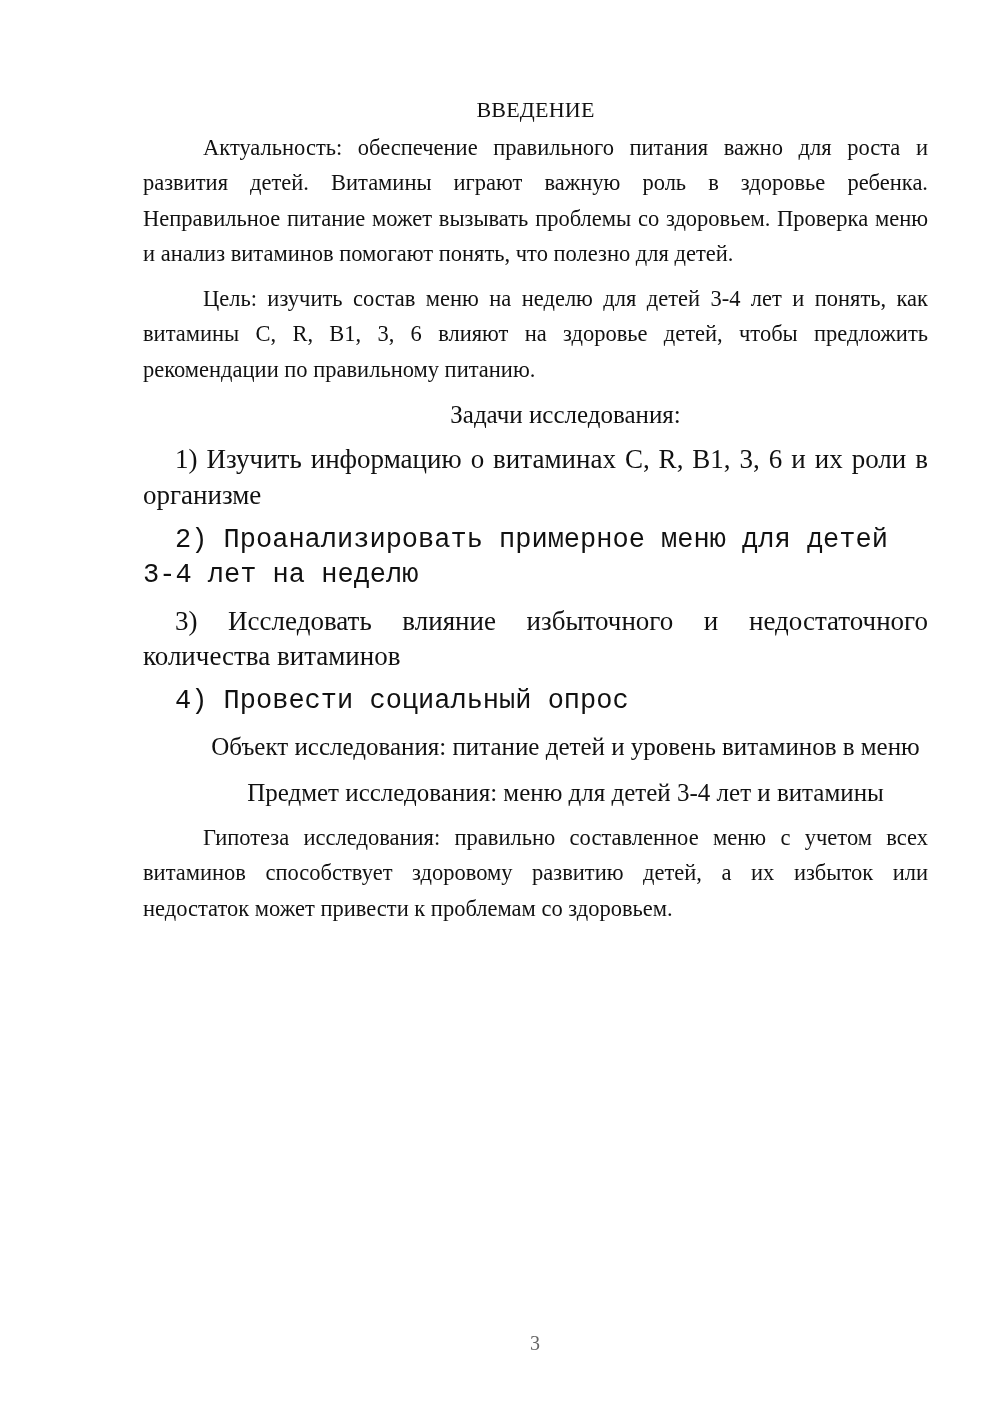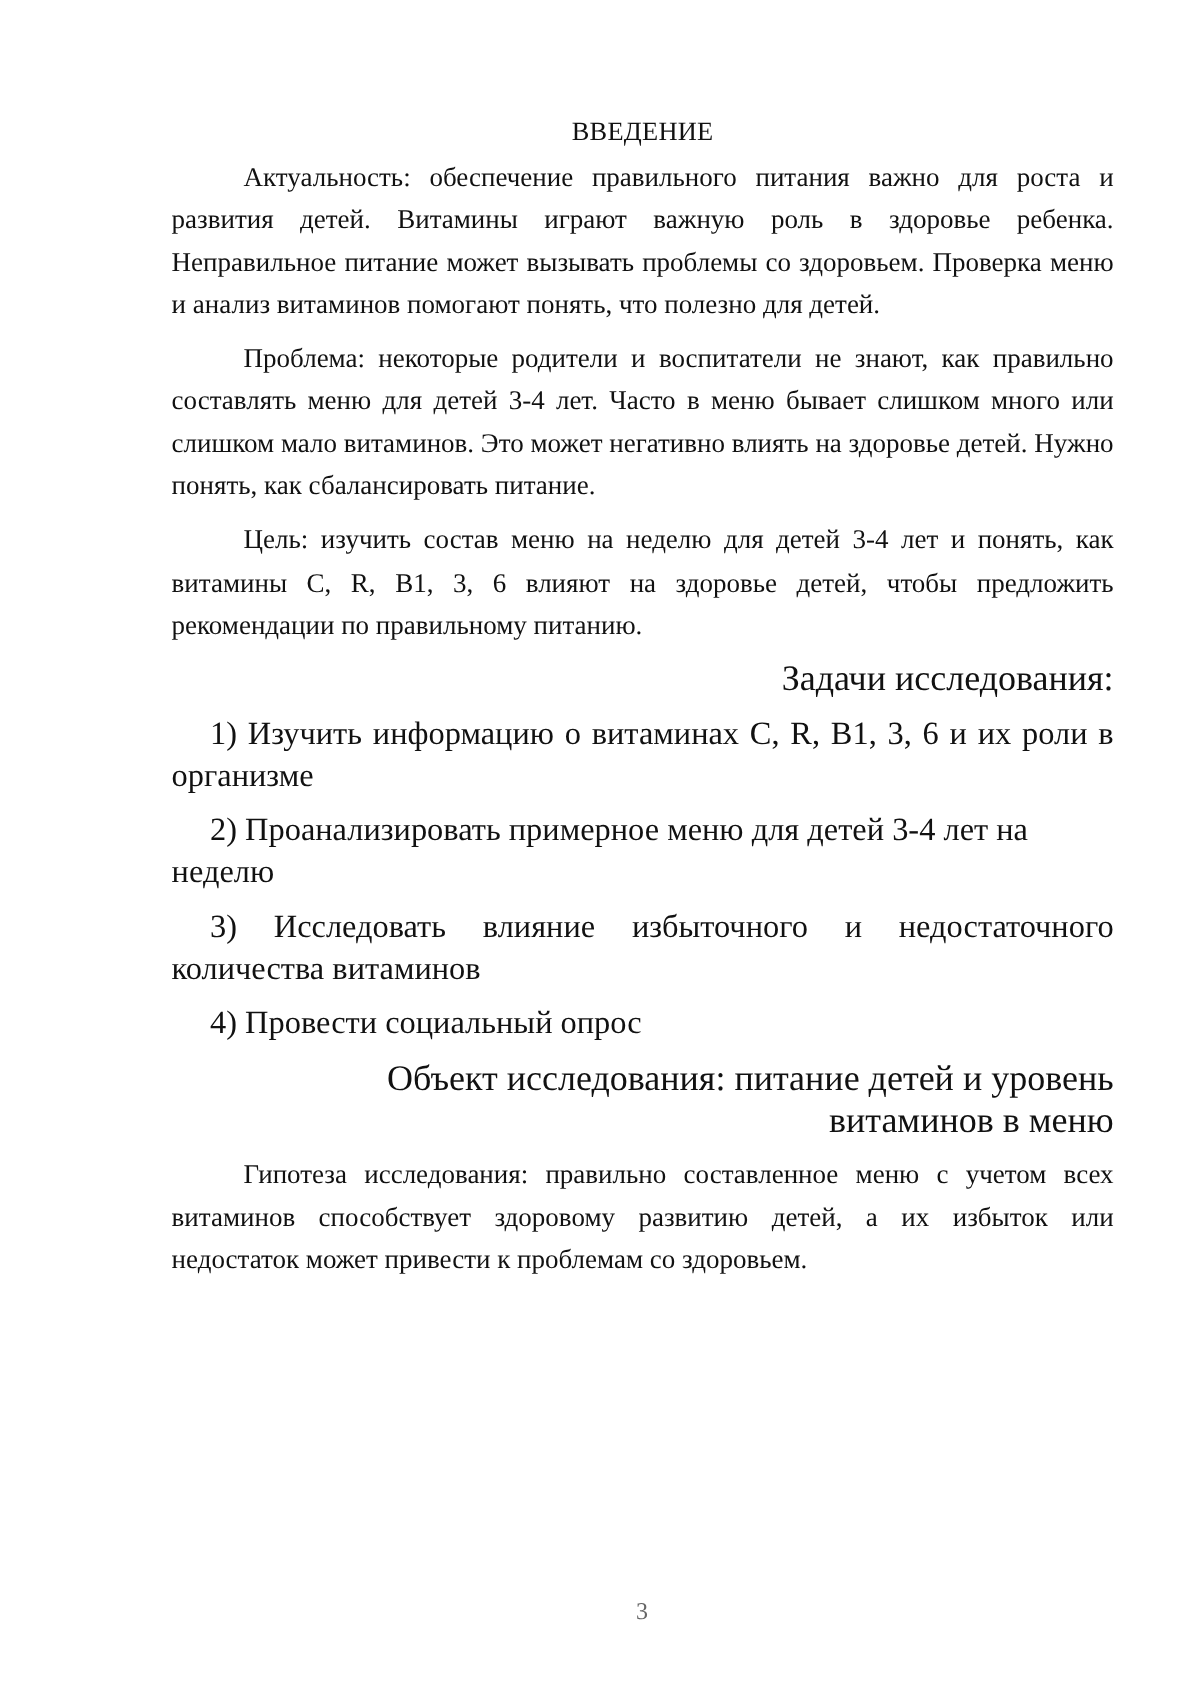--- a/index.html
+++ b/index.html
@@ -33,70 +33,71 @@
       font-size: 22.5px;
       line-height: 35.3px;
       text-align: justify;
       text-indent: 60px;
       margin: 0 0 10px 0;
     }
     .para.last-line-left {
       text-align-last: left;
     }
     .heading-line {
-      font-size: 30px;
+      font-size: 25px;
       line-height: 35.3px;
       text-indent: 60px;
       margin: 0 0 10px 0;
-      text-align: right;
+      text-align: center;
     }
     .list-item {
       font-size: 27px;
       line-height: 35.3px;
       text-indent: 32px;
       margin: 0 0 10px 0;
       text-align: justify;
       text-align-last: left;
     }
     .list-item.single {
       text-align: left;
+      font-family: Liberation Mono, monospace;
     }
     .page-number {
       position: absolute;
       left: 0;
       width: 1070px;
       top: 1332px;
       text-align: center;
       font-size: 20px;
       color: #666666;
       font-family: "Liberation Serif", "DejaVu Serif", serif;
     }
   </style>
 </head>
 <body>
 
 <div class="page">
   <h1 class="title">ВВЕДЕНИЕ</h1>
 
   <p class="para last-line-left">Актуальность: обеспечение правильного питания важно для роста и развития детей. Витамины играют важную роль в здоровье ребенка. Неправильное питание может вызывать проблемы со здоровьем. Проверка меню и анализ витаминов помогают понять, что полезно для детей.</p>
 
-  <p class="para last-line-left">Проблема: некоторые родители и воспитатели не знают, как правильно составлять меню для детей 3-4 лет. Часто в меню бывает слишком много или слишком мало витаминов. Это может негативно влиять на здоровье детей. Нужно понять, как сбалансировать питание.</p>
 
   <p class="para last-line-left">Цель: изучить состав меню на неделю для детей 3-4 лет и понять, как витамины C, R, B1, 3, 6 влияют на здоровье детей, чтобы предложить рекомендации по правильному питанию.</p>
 
   <p class="heading-line">Задачи исследования:</p>
 
   <div>
     <p class="list-item">1) Изучить информацию о витаминах C, R, B1, 3, 6 и их роли в организме</p>
     <p class="list-item single">2) Проанализировать примерное меню для детей 3-4 лет на неделю</p>
     <p class="list-item">3) Исследовать влияние избыточного и недостаточного количества витаминов</p>
     <p class="list-item single">4) Провести социальный опрос</p>
   </div>
 
   <p class="heading-line">Объект исследования: питание детей и уровень витаминов в меню</p>
 
+  <p class="heading-line">Предмет исследования: меню для детей 3-4 лет и витамины</p>
 
   <p class="para last-line-left">Гипотеза исследования: правильно составленное меню с учетом всех витаминов способствует здоровому развитию детей, а их избыток или недостаток может привести к проблемам со здоровьем.</p>
 
 
 </div>
 
 <div class="page-number">3</div>
 
 </body></html>

